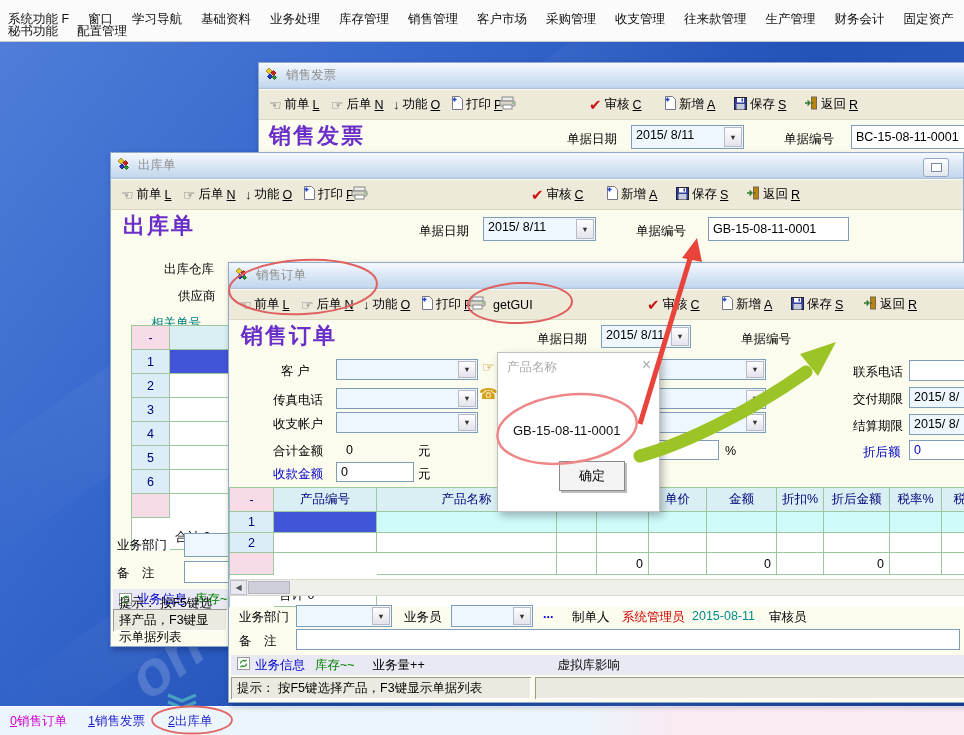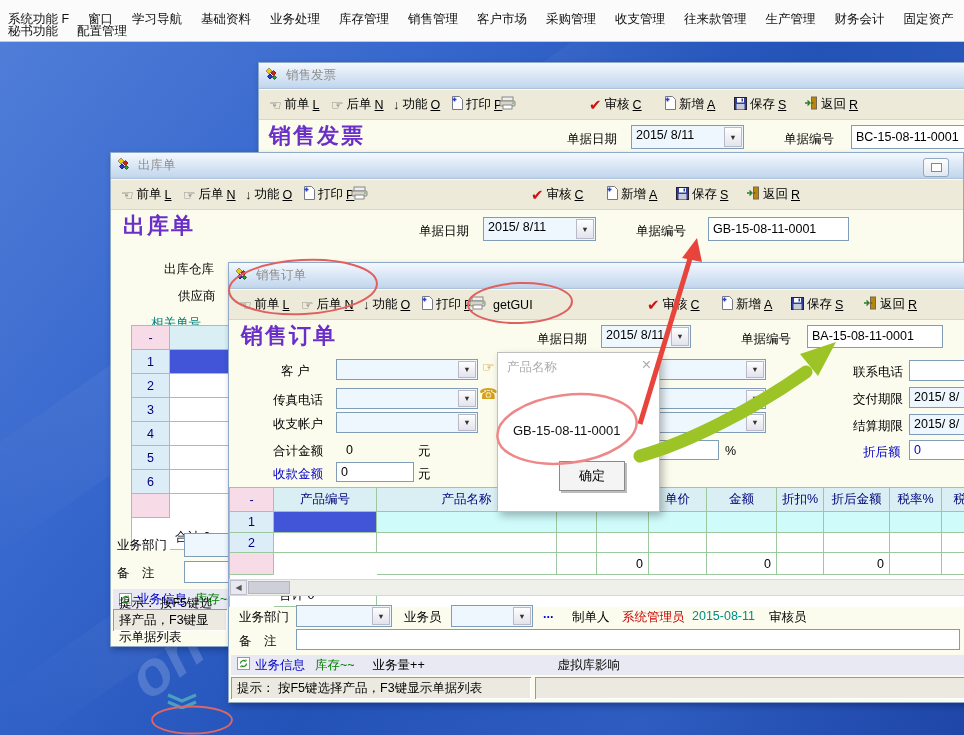--- a/index.html
+++ b/index.html
@@ -420,21 +420,20 @@
           <span>返回</span>
           <u class="tkey">R</u>
         </span>
       </div>
     <div class="abs formtitle" style="left:12px;top:58px;">销售订单</div>
     <div class="abs lbl" style="left:308px;top:68px;">单据日期</div>
     <div class="combo" style="left:372px;top:62px;width:90px;height:23px;">
       <span>2015/ 8/11</span><span class="cbtn">▼</span>
     </div>
     <div class="abs lbl" style="left:512px;top:68px;">单据编号</div>
-    <div class="tbox" style="left:578px;top:62px;width:136px;height:23px;line-height:17px;">BA-15-08-11-0001</div>
 
     <div class="abs lbl" style="left:52px;top:100px;">客 户</div>
     <div class="combo" style="left:107px;top:96px;width:142px;height:21px;">
       <span></span><span class="cbtn">▼</span>
     </div>
     <span class="abs" style="left:253px;top:96px;color:#B8860B;font-size:14px;">☞</span>
     <div class="abs lbl" style="left:44px;top:129px;">传真电话</div>
     <div class="combo" style="left:107px;top:125px;width:142px;height:21px;">
       <span></span><span class="cbtn">▼</span>
     </div>
@@ -554,20 +553,25 @@
     <div class="statuspanel" style="left:306px;top:414px;width:452px;height:22px;"></div>
   </div>
 
   <div id="dialog">
     <div class="dtitle">产品名称</div>
     <div class="dclose">×</div>
     <div class="dmsg">GB-15-08-11-0001</div>
     <div class="dok">确定</div>
   </div>
 
+  <div id="taskbar">
+      <span class="taskitem" style="left: 10px; color: rgb(204, 0, 204);"><u>0</u>销售订单</span>
+      <span class="taskitem" style="left: 88px; color: rgb(34, 34, 204);"><u>1</u>销售发票</span>
+      <span class="taskitem" style="left: 168px; color: rgb(34, 34, 204);"><u>2</u>出库单</span>
+    </div>
 
   <svg id="annotations">
     <ellipse cx="303" cy="287" rx="74" ry="27" fill="none" stroke="#E06060" stroke-width="2" transform="rotate(-3 303 287)"></ellipse>
     <ellipse cx="520" cy="303" rx="52" ry="20" fill="none" stroke="#E06060" stroke-width="2" transform="rotate(-2 520 303)"></ellipse>
     <ellipse cx="567" cy="429" rx="70" ry="34" fill="none" stroke="#EE8888" stroke-width="2.5" transform="rotate(-7 567 429)"></ellipse>
     <line x1="640" y1="424" x2="692" y2="252" stroke="#E8443C" stroke-width="5"></line>
     <polygon points="697,238 682,258 702,262" fill="#E8443C"></polygon>
     <path d="M 640,456 C 690,442 755,408 806,372" fill="none" stroke="#9CC427" stroke-width="13" stroke-linecap="round"></path>
     <polygon points="836,342 818,376 800,354" fill="#9CC427"></polygon>
     <ellipse cx="192" cy="720" rx="40" ry="13.5" fill="none" stroke="#E06666" stroke-width="1.8"></ellipse>

